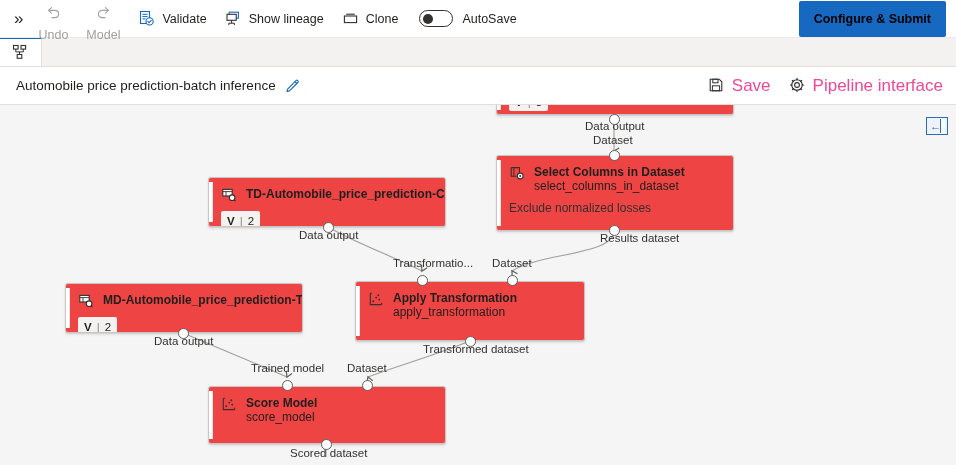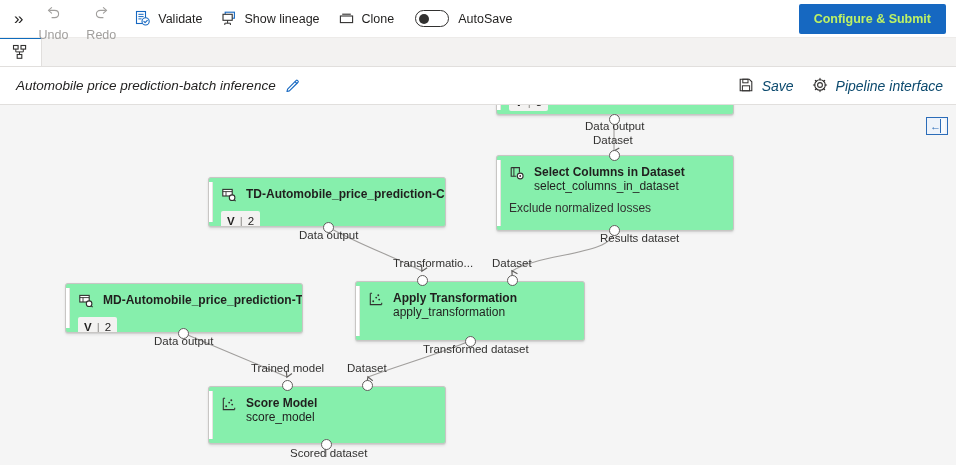--- a/index.html
+++ b/index.html
@@ -52,24 +52,24 @@
   }
   .toggle .knob {
     position: absolute; left: 2.5px; top: 2.5px;
     width: 10px; height: 10px; border-radius: 50%;
     background: #323130;
   }
   .toggle-label { font-size: 12.5px; color: #201f1e; }
 
   .primary-btn {
     background: #1668c1;
-    color: #bef264;
+    color: #000000;
     font-size: 12.5px;
     font-weight: bold;
-    height: 30px;
+    height: 36px;
     padding: 0 15px;
     display: flex; align-items: center;
     border: none; border-radius: 2px;
     cursor: pointer;
     margin-right: 2px;
     white-space: nowrap;
     font-family: "Liberation Sans", sans-serif;
   }
 
   
@@ -90,48 +90,47 @@
   }
 
   
   .titlebar {
     height: 38px;
     background: #ffffff;
     display: flex;
     align-items: center;
     padding: 0 4px 0 16px;
     border-bottom: 1px solid #e1dfdd;
-    font-style: italic;
   }
   .pipeline-title {
     font-size: 13.5px;
     color: #201f1e;
     white-space: nowrap;
   }
   .edit-pencil { margin-left: 9px; cursor: pointer; display:flex; align-items:center; }
-  .tb-btn.light { font-size: 14px; color: #0c4a6e; }
+  .tb-btn.light { font-size: 17px; color: #ec4899; }
 
   
   .canvas {
     position: relative;
     width: 956px;
     height: 361px;
     background: #f5f5f5;
     overflow: hidden;
   }
   .canvas-svg {
     position: absolute; left: 0; top: 0;
     width: 956px; height: 361px;
     pointer-events: none;
   }
 
   
   .node {
     position: absolute;
-    background: #86efac;
+    background: #ef4444;
     border: 1px solid #c8c6c4;
     border-radius: 3px;
     box-shadow: 0 0.3px 0.9px rgba(0,0,0,0.08), 0 1.2px 3px rgba(0,0,0,0.08);
     overflow: hidden;
   }
   .node::before {
     content:"";
     position:absolute; left:0; top:4px; bottom:4px; width:3px;
     background:#ffffff; border-right:1px solid #e6e4e2;
   }
@@ -216,21 +215,21 @@
     <span>Undo</span>
   </div>
 
   <div class="tb-btn disabled">
     <span class="ic">
       <svg width="17" height="17" viewBox="0 0 17 17">
           <path d="M12.8 6.4H7.4c-2.3 0-4 1.5-4 3.6s1.7 3.6 4 3.6h3" fill="none" stroke="#a19f9d" stroke-width="1.1"></path>
           <path d="M10.4 3.6l3.2 2.8-3.2 2.8" fill="none" stroke="#a19f9d" stroke-width="1.1" stroke-linejoin="round" stroke-linecap="round"></path>
         </svg>
     </span>
-    <span>Redo</span>
+    <span>Model</span>
   </div>
 
   <div class="tb-btn">
     <span class="ic">
       <svg width="17" height="17" viewBox="0 0 17 17">
         <rect x="2.5" y="1.5" width="9" height="12" fill="#fff" stroke="#1668c1" stroke-width="1.1"></rect>
         <line x1="4.4" y1="4.3" x2="9.6" y2="4.3" stroke="#1668c1" stroke-width="1"></line>
         <line x1="4.4" y1="6.6" x2="9.6" y2="6.6" stroke="#1668c1" stroke-width="1"></line>
         <line x1="4.4" y1="8.9" x2="7.6" y2="8.9" stroke="#1668c1" stroke-width="1"></line>
         <circle cx="11.6" cy="11.4" r="3.6" fill="#fff" stroke="#1668c1" stroke-width="1.1"></circle>

